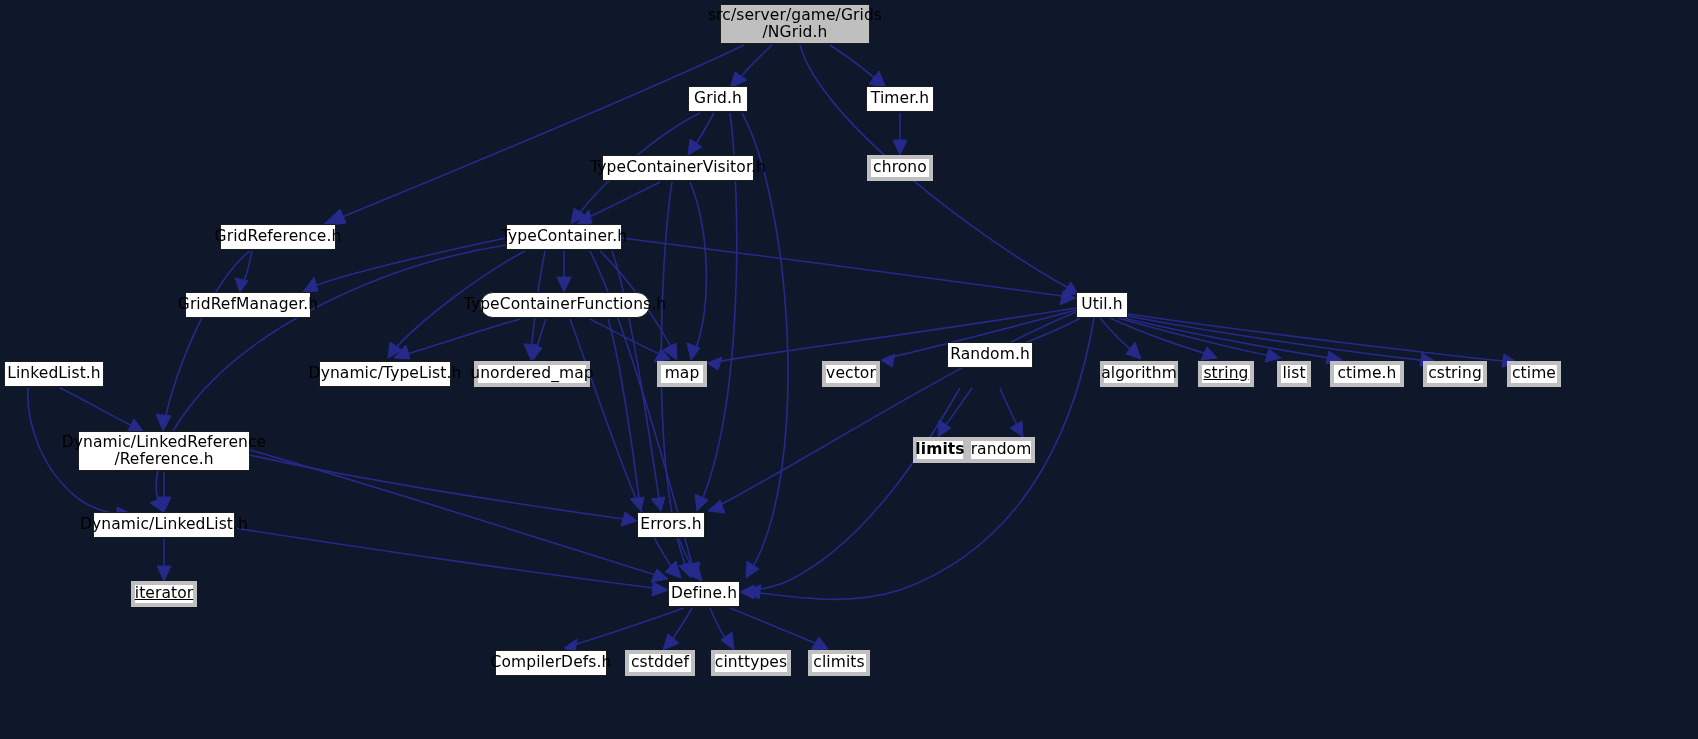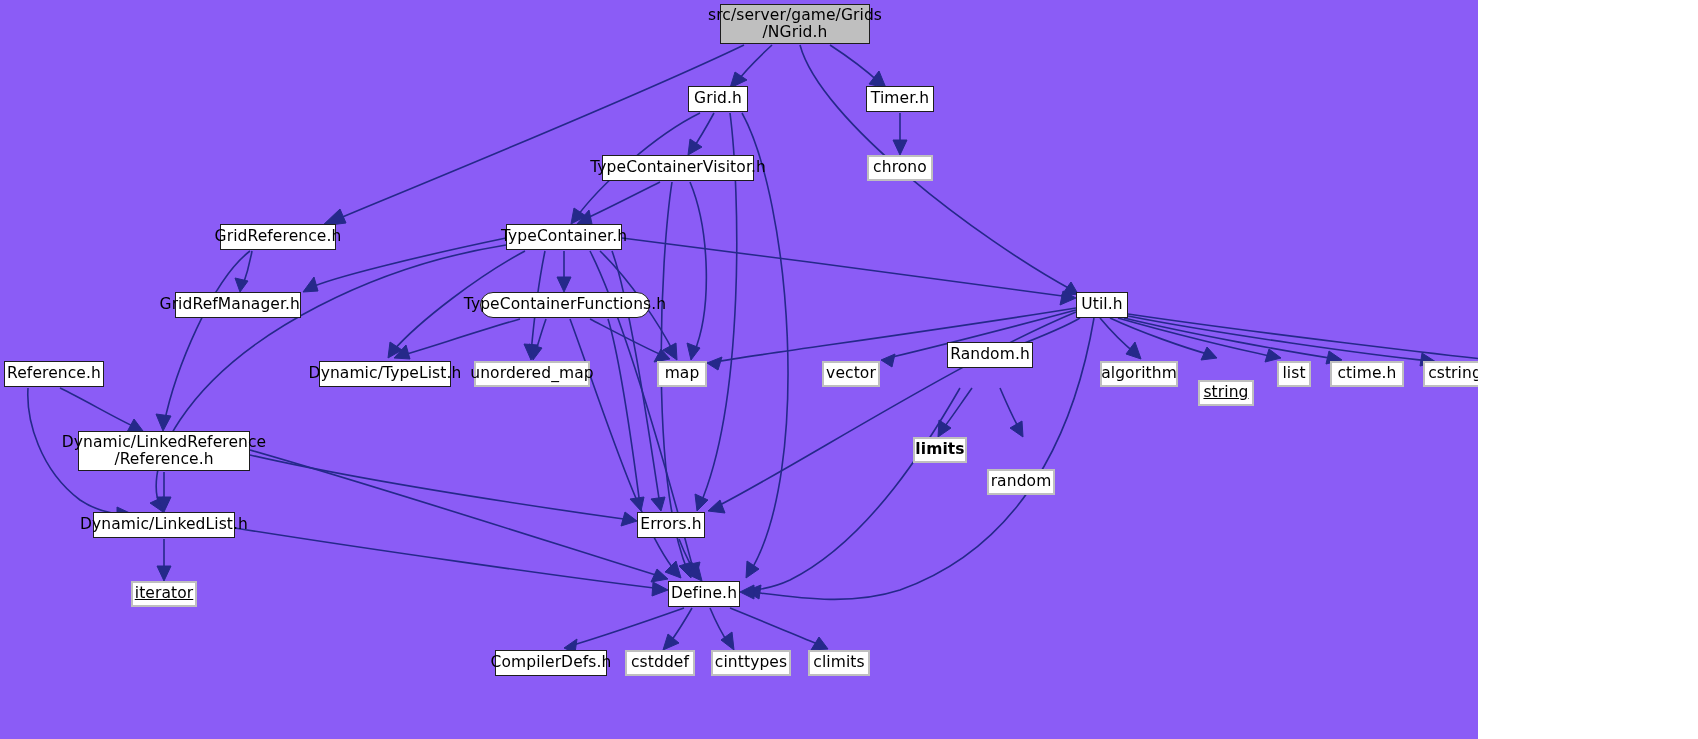--- a/index.html
+++ b/index.html
@@ -2,23 +2,23 @@
 <html><head>
 <meta charset="utf-8">
 <style>
   html, body {
     margin: 0;
     padding: 0;
     background: #ffffff;
   }
   #graph-root {
     position: relative;
-    width: 1478px;
+    width: 1698px;
     height: 739px;
-    background: #8b5cf6;
+    background: #0f172a;
     font-family: "DejaVu Sans", "Liberation Sans", sans-serif;
     overflow: hidden;
   }
   #graph-svg {
     position: absolute;
     left: 0;
     top: 0;
     width: 1698px;
     height: 739px;
   }
@@ -33,21 +33,21 @@
     stroke-width: 1;
   }
   .node-box {
     position: absolute;
     box-sizing: border-box;
     display: flex;
     align-items: center;
     justify-content: center;
     text-align: center;
     background: #ffffff;
-    border: 2px solid #22c55e;
+    border: 4px solid #22c55e;
     color: #000000;
     font-size: 15.5px;
     line-height: 1.12;
     white-space: pre;
     letter-spacing: 0.1px;
   }
   .node-box.header {
     border: 1.6px solid #1d1d1d;
   }
   .node-box.root {
@@ -283,36 +283,36 @@
   <div id="nodes-layer">
       <div class="node-box root" style="left: 720px; top: 4px; width: 150px; height: 40px; background: rgb(191, 191, 191); border-color: rgb(29, 29, 29);"><span class="node-label">src/server/game/Grids
 /NGrid.h</span></div>
       <div class="node-box header" style="left: 688px; top: 86px; width: 60px; height: 26px; border-color: rgb(29, 29, 29);"><span class="node-label">Grid.h</span></div>
       <div class="node-box header" style="left: 866px; top: 86px; width: 68px; height: 26px; border-color: rgb(29, 29, 29);"><span class="node-label">Timer.h</span></div>
       <div class="node-box system" style="left: 867px; top: 155px; width: 66px; height: 26px; border-color: rgb(191, 191, 191);"><span class="node-label">chrono</span></div>
       <div class="node-box header" style="left: 602px; top: 155px; width: 152px; height: 26px; border-color: rgb(29, 29, 29);"><span class="node-label">TypeContainerVisitor.h</span></div>
       <div class="node-box header" style="left: 220px; top: 224px; width: 116px; height: 26px; border-color: rgb(29, 29, 29);"><span class="node-label">GridReference.h</span></div>
       <div class="node-box header" style="left: 506px; top: 224px; width: 116px; height: 26px; border-color: rgb(29, 29, 29);"><span class="node-label">TypeContainer.h</span></div>
       <div class="node-box header" style="left: 1076px; top: 292px; width: 52px; height: 26px; border-color: rgb(29, 29, 29);"><span class="node-label">Util.h</span></div>
-      <div class="node-box header" style="left: 175px; top: 292px; width: 126px; height: 26px; border-color: rgb(29, 29, 29); justify-content: flex-end;"><span class="node-label">GridRefManager.h</span></div>
+      <div class="node-box header" style="left: 185px; top: 292px; width: 126px; height: 26px; border-color: rgb(29, 29, 29);"><span class="node-label">GridRefManager.h</span></div>
       <div class="node-box header" style="left: 480px; top: 292px; width: 170px; height: 26px; border-color: rgb(29, 29, 29); border-radius: 13px;"><span class="node-label">TypeContainerFunctions.h</span></div>
-      <div class="node-box header" style="left: 4px; top: 361px; width: 100px; height: 26px; border-color: rgb(29, 29, 29);"><span class="node-label">Reference.h</span></div>
+      <div class="node-box header" style="left: 4px; top: 361px; width: 100px; height: 26px; border-color: rgb(29, 29, 29);"><span class="node-label">LinkedList.h</span></div>
       <div class="node-box header" style="left: 319px; top: 361px; width: 132px; height: 26px; border-color: rgb(29, 29, 29);"><span class="node-label">Dynamic/TypeList.h</span></div>
       <div class="node-box system" style="left: 474px; top: 361px; width: 116px; height: 26px; border-color: rgb(191, 191, 191);"><span class="node-label">unordered_map</span></div>
       <div class="node-box system" style="left: 657px; top: 361px; width: 50px; height: 26px; border-color: rgb(191, 191, 191);"><span class="node-label">map</span></div>
       <div class="node-box system" style="left: 822px; top: 361px; width: 58px; height: 26px; border-color: rgb(191, 191, 191);"><span class="node-label">vector</span></div>
       <div class="node-box header" style="left: 947px; top: 342px; width: 86px; height: 26px; border-color: rgb(29, 29, 29);"><span class="node-label">Random.h</span></div>
       <div class="node-box system" style="left: 1100px; top: 361px; width: 78px; height: 26px; border-color: rgb(191, 191, 191);"><span class="node-label">algorithm</span></div>
-      <div class="node-box system" style="left: 1198px; top: 380px; width: 56px; height: 26px; border-color: rgb(191, 191, 191); text-decoration: underline;"><span class="node-label">string</span></div>
+      <div class="node-box system" style="left: 1198px; top: 361px; width: 56px; height: 26px; border-color: rgb(191, 191, 191); text-decoration: underline;"><span class="node-label">string</span></div>
       <div class="node-box system" style="left: 1277px; top: 361px; width: 34px; height: 26px; border-color: rgb(191, 191, 191);"><span class="node-label">list</span></div>
       <div class="node-box system" style="left: 1330px; top: 361px; width: 74px; height: 26px; border-color: rgb(191, 191, 191);"><span class="node-label">ctime.h</span></div>
       <div class="node-box system" style="left: 1423px; top: 361px; width: 64px; height: 26px; border-color: rgb(191, 191, 191);"><span class="node-label">cstring</span></div>
       <div class="node-box system" style="left: 1507px; top: 361px; width: 54px; height: 26px; border-color: rgb(191, 191, 191);"><span class="node-label">ctime</span></div>
       <div class="node-box system" style="left: 913px; top: 437px; width: 54px; height: 26px; border-color: rgb(191, 191, 191); font-weight: bold;"><span class="node-label">limits</span></div>
-      <div class="node-box system" style="left: 987px; top: 437px; width: 68px; height: 26px; border-color: rgb(191, 191, 191); margin-top: 32px;"><span class="node-label">random</span></div>
+      <div class="node-box system" style="left: 967px; top: 437px; width: 68px; height: 26px; border-color: rgb(191, 191, 191);"><span class="node-label">random</span></div>
       <div class="node-box header" style="left: 78px; top: 431px; width: 172px; height: 40px; border-color: rgb(29, 29, 29);"><span class="node-label">Dynamic/LinkedReference
 /Reference.h</span></div>
       <div class="node-box header" style="left: 637px; top: 512px; width: 68px; height: 26px; border-color: rgb(29, 29, 29);"><span class="node-label">Errors.h</span></div>
       <div class="node-box header" style="left: 93px; top: 512px; width: 142px; height: 26px; border-color: rgb(29, 29, 29);"><span class="node-label">Dynamic/LinkedList.h</span></div>
       <div class="node-box header" style="left: 668px; top: 581px; width: 72px; height: 26px; border-color: rgb(29, 29, 29);"><span class="node-label">Define.h</span></div>
       <div class="node-box system" style="left: 131px; top: 581px; width: 66px; height: 26px; border-color: rgb(191, 191, 191); text-decoration: underline;"><span class="node-label">iterator</span></div>
       <div class="node-box header" style="left: 495px; top: 650px; width: 112px; height: 26px; border-color: rgb(29, 29, 29);"><span class="node-label">CompilerDefs.h</span></div>
       <div class="node-box system" style="left: 625px; top: 650px; width: 70px; height: 26px; border-color: rgb(191, 191, 191);"><span class="node-label">cstddef</span></div>
       <div class="node-box system" style="left: 711px; top: 650px; width: 80px; height: 26px; border-color: rgb(191, 191, 191);"><span class="node-label">cinttypes</span></div>
       <div class="node-box system" style="left: 808px; top: 650px; width: 62px; height: 26px; border-color: rgb(191, 191, 191);"><span class="node-label">climits</span></div>

